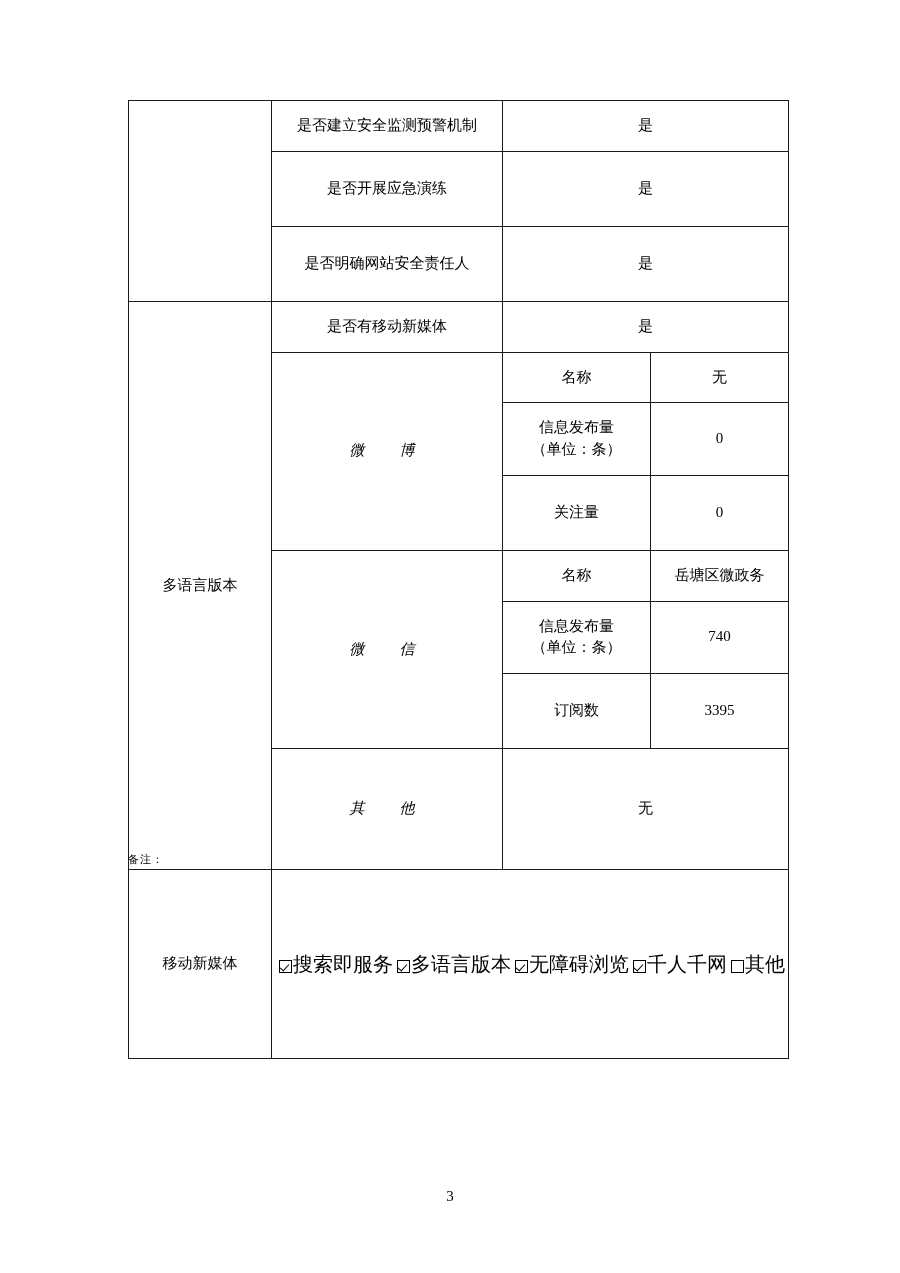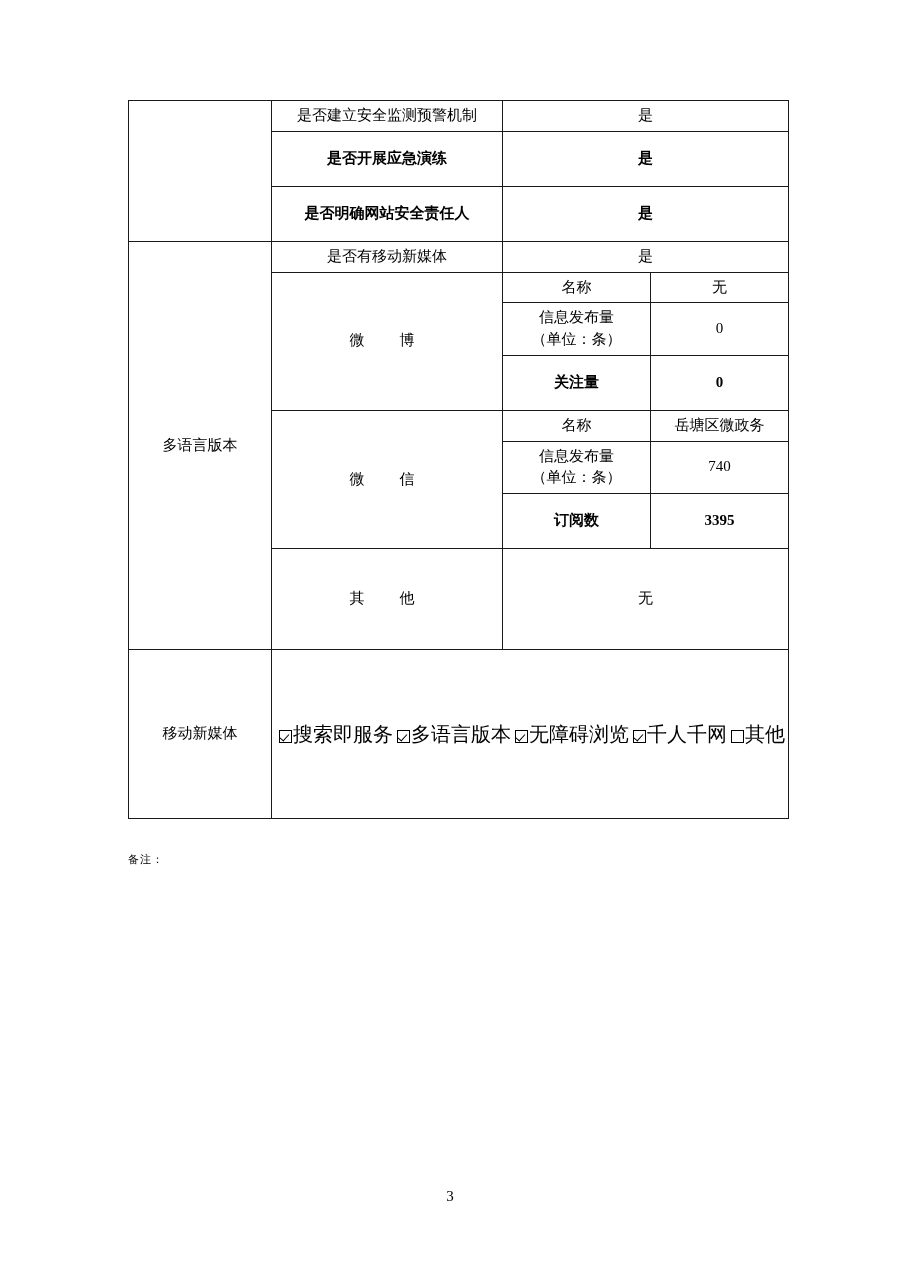--- a/index.html
+++ b/index.html
@@ -29,33 +29,34 @@
     width: 660px;
     border-collapse: collapse;
     table-layout: fixed;
   }
   table.report td {
     border: 1px solid #1a1a1a;
     text-align: center;
     vertical-align: middle;
     font-size: 15px;
     line-height: 1.45;
-    padding: 4px 4px;
+    padding: 14px 4px;
     font-family: "Liberation Serif", "DejaVu Serif", serif;
   }
   .col-a { width: 143px; }
   .col-b { width: 231px; }
   .col-c { width: 148px; }
   .col-d { width: 138px; }
 
-  .h-row td { height: 46px; font-weight: bold; }
+  .h-row td { height: 46px; }
 
   .spaced {
     letter-spacing: 10px;
     padding-left: 10px;
+    font-style: italic;
   }
   .twoline {
     line-height: 1.5;
   }
   .innovation-cell {
     padding: 0;
   }
   .innovation-inner {
     height: 160px;
     display: flex;

